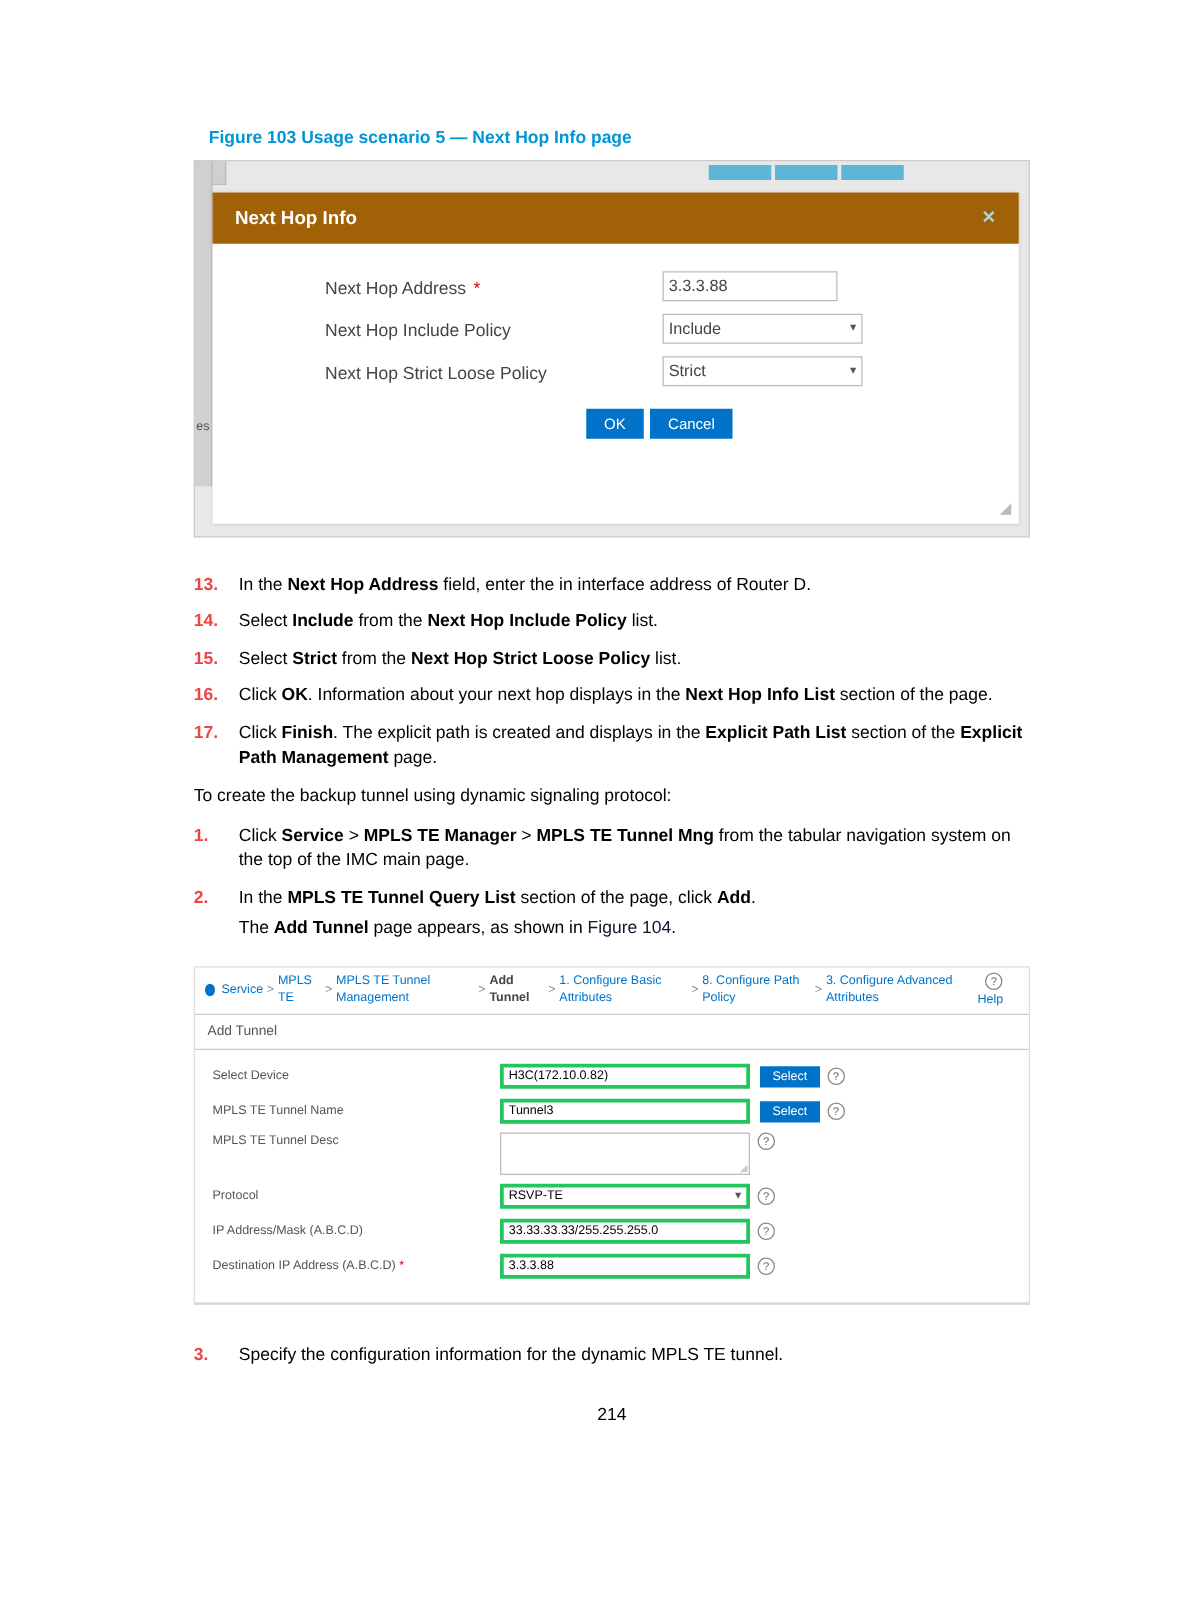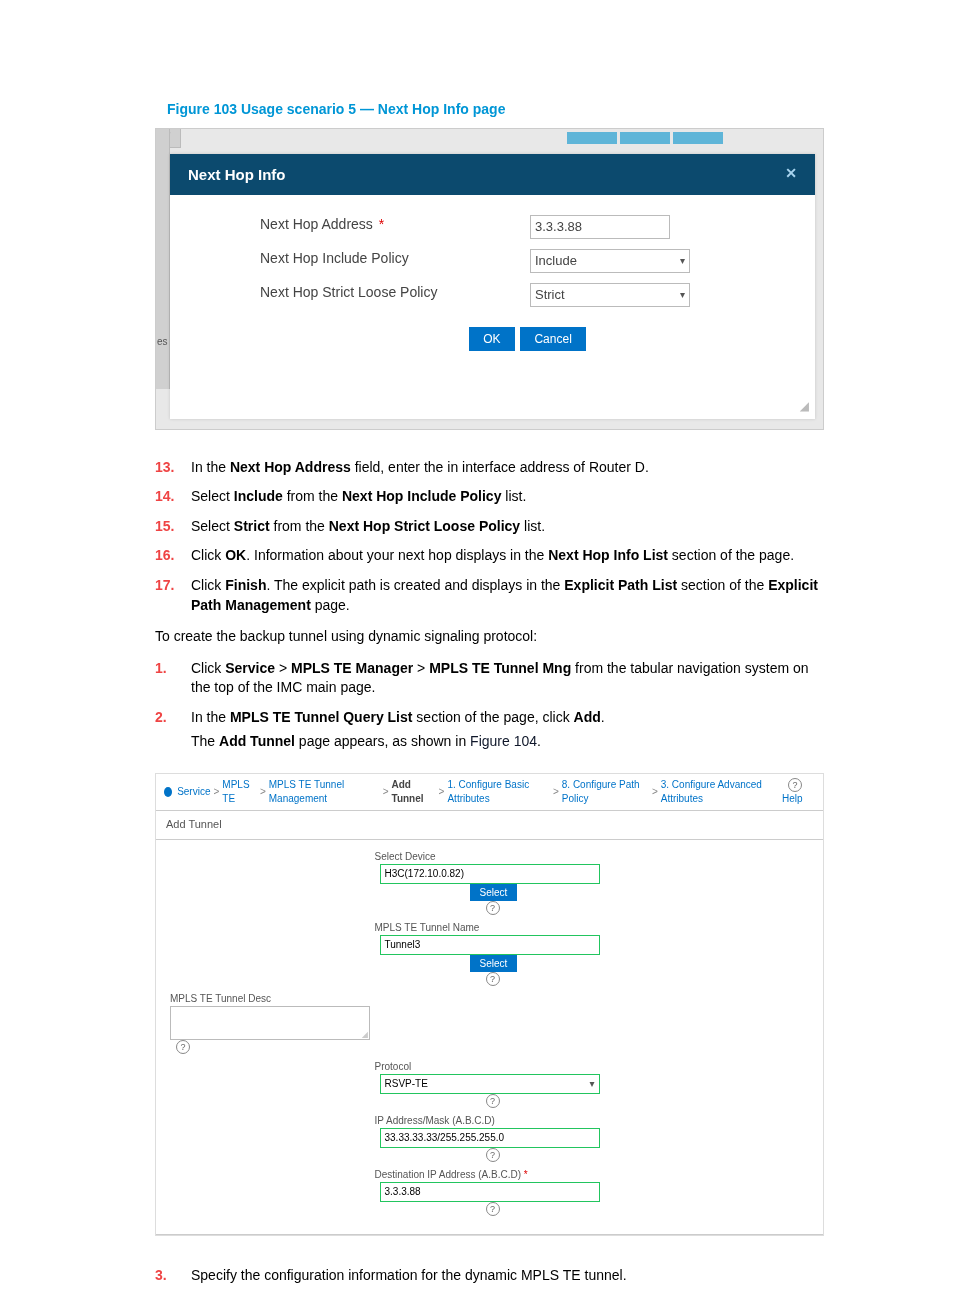--- a/index.html
+++ b/index.html
@@ -70,40 +70,40 @@
   .shot1-dialog {
     position: absolute;
     left: 14px;
     top: 25px;
     right: 8px;
     bottom: 10px;
     background: #fff;
     box-shadow: 0 0 3px rgba(0,0,0,0.15);
   }
   .shot1-dialog-header {
-    background: #0c4a6e;
+    background: #a16207;
     color: #fff;
     font-weight: bold;
     padding: 10px 18px;
     font-size: 15px;
     display: flex;
     justify-content: space-between;
     align-items: center;
   }
   .shot1-dialog-header .close {
     color: #a8d4ef;
     font-size: 14px;
     cursor: pointer;
   }
   .shot1-form {
     padding: 20px 20px 10px 90px;
   }
   .shot1-row {
     display: flex;
-    align-items: flex-start;
+    align-items: flex-end;
     margin-bottom: 8px;
     height: 26px;
   }
   .shot1-label {
     width: 270px;
     font-size: 14px;
     color: #444;
   }
   .shot1-label .req { color: #d00; margin-left: 2px; }
   .shot1-input, .shot1-select {
@@ -201,32 +201,31 @@
   }
   .shot2-body {
     border-bottom: 1px solid #ccc;
     padding: 10px 14px 12px 14px;
   }
   .shot2-row {
     display: flex;
     align-items: center;
     margin-bottom: 6px;
     min-height: 22px;
-    flex-direction: column;
   }
   .shot2-label {
     width: 230px;
     color: #555;
     font-size: 10px;
   }
   .shot2-label .req { color: #d00; }
   .shot2-input {
-    width: 220px;
+    width: 200px;
     height: 20px;
-    border: 1px solid #22c55e;
+    border: 3px solid #22c55e;
     font-size: 10px;
     padding: 0 4px;
     box-sizing: border-box;
     display: flex;
     align-items: center;
     justify-content: space-between;
   }
   .shot2-textarea {
     width: 200px;
     height: 34px;

